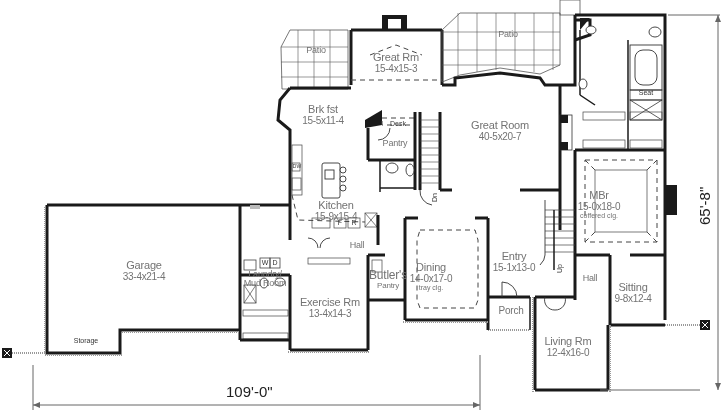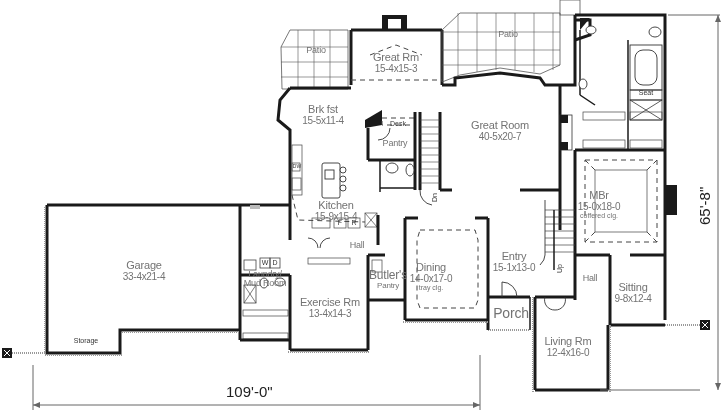--- a/index.html
+++ b/index.html
@@ -330,21 +330,21 @@
 </div>
 <div class="label" style="left:388px; top:269px;">
   <span class="name" style="font-size:12px">Butler's</span>
   <span class="name" style="font-size:8px">Pantry</span>
 </div>
 <div class="label" style="left:330px; top:297px;">
   <span class="name">Exercise Rm</span>
   <span class="size">13-4x14-3</span>
 </div>
 <div class="label" style="left:511px; top:306px;">
-  <span class="name" style="font-size:14px">Porch</span>
+  <span class="name" style="font-size:10px">Porch</span>
 </div>
 <div class="label" style="left:568px; top:336px;">
   <span class="name">Living Rm</span>
   <span class="size">12-4x16-0</span>
 </div>
 
 <span class="small" style="left:86px; top:337px;">Storage</span>
 <span class="small" style="left:398px; top:120px;">Desk</span>
 <span class="small" style="left:646px; top:89px;">Seat</span>
 <span class="small" style="left:297px; top:163px; font-size:5px;">DW</span>

